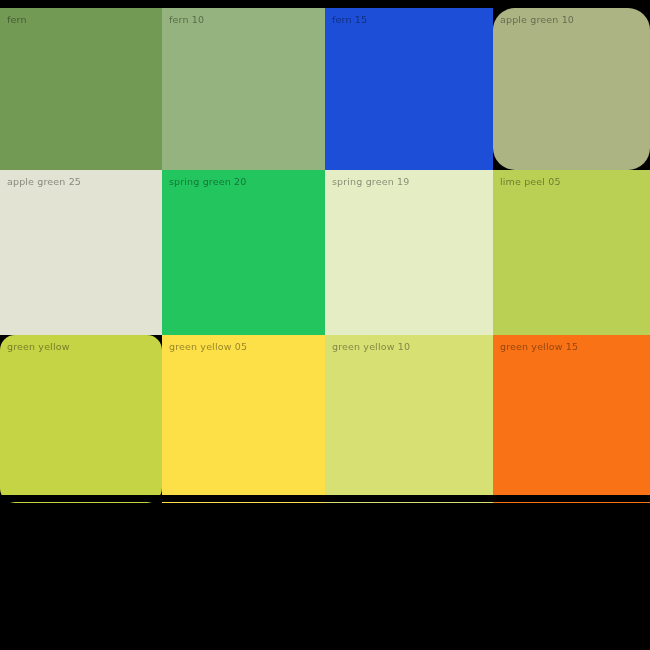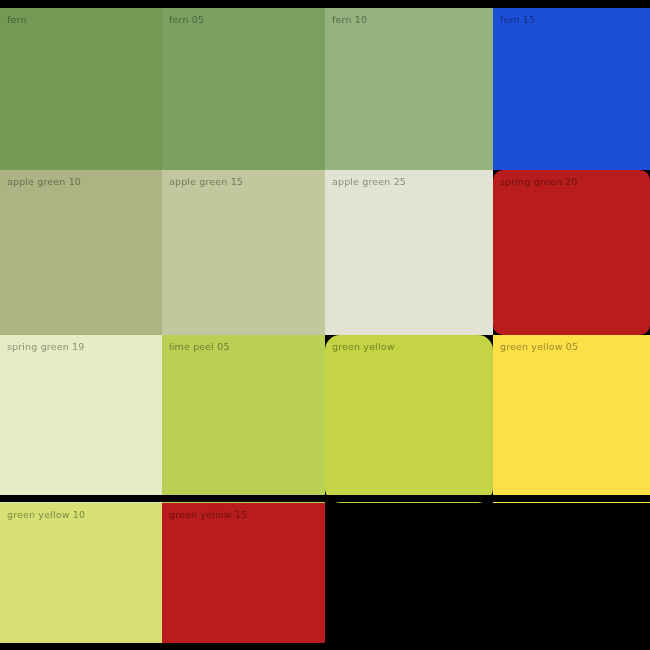--- a/index.html
+++ b/index.html
@@ -57,56 +57,50 @@
 <body>
 
 <div id="palette-root">
 
   <div class="top-bar"></div>
 
   <div id="grid">
       <div class="swatch" style="background-color: rgb(115, 154, 85);">
         <span class="swatch-label">fern</span>
       </div>
-      <div class="swatch" style="background-color: rgb(123, 161, 98);">
-        <span class="swatch-label">fern 05</span>
-      </div>
       <div class="swatch" style="background-color: rgb(148, 179, 126);">
         <span class="swatch-label">fern 10</span>
       </div>
       <div class="swatch" style="background-color: #1d4ed8; text-decoration: underline;">
         <span class="swatch-label">fern 15</span>
       </div>
-      <div class="swatch" style="background-color: rgb(172, 180, 132);">
+      <div class="swatch" style="background-color: rgb(172, 180, 132); border-radius: 22px;">
         <span class="swatch-label">apple green 10</span>
-      </div>
-      <div class="swatch" style="background-color: rgb(195, 199, 157);">
-        <span class="swatch-label">apple green 15</span>
       </div>
       <div class="swatch" style="background-color: rgb(226, 227, 210);">
         <span class="swatch-label">apple green 25</span>
       </div>
-      <div class="swatch" style="background-color: #b91c1c; border-radius: 10px;">
+      <div class="swatch" style="background-color: #22c55e;">
         <span class="swatch-label">spring green 20</span>
       </div>
       <div class="swatch" style="background-color: rgb(229, 237, 196);">
         <span class="swatch-label">spring green 19</span>
       </div>
       <div class="swatch" style="background-color: rgb(185, 208, 84);">
         <span class="swatch-label">lime peel 05</span>
       </div>
       <div class="swatch" style="background-color: rgb(196, 212, 68); border-radius: 15px;">
         <span class="swatch-label">green yellow</span>
       </div>
       <div class="swatch" style="background-color: #fde047;">
         <span class="swatch-label">green yellow 05</span>
       </div>
       <div class="swatch" style="background-color: rgb(215, 225, 115);">
         <span class="swatch-label">green yellow 10</span>
       </div>
-      <div class="swatch" style="background-color: #b91c1c; text-align: center;">
+      <div class="swatch" style="background-color: #f97316; text-align: center;">
         <span class="swatch-label">green yellow 15</span>
       </div>
     </div>
 
   <div class="bottom-bar"></div>
 
 </div>
 
 </body></html>

